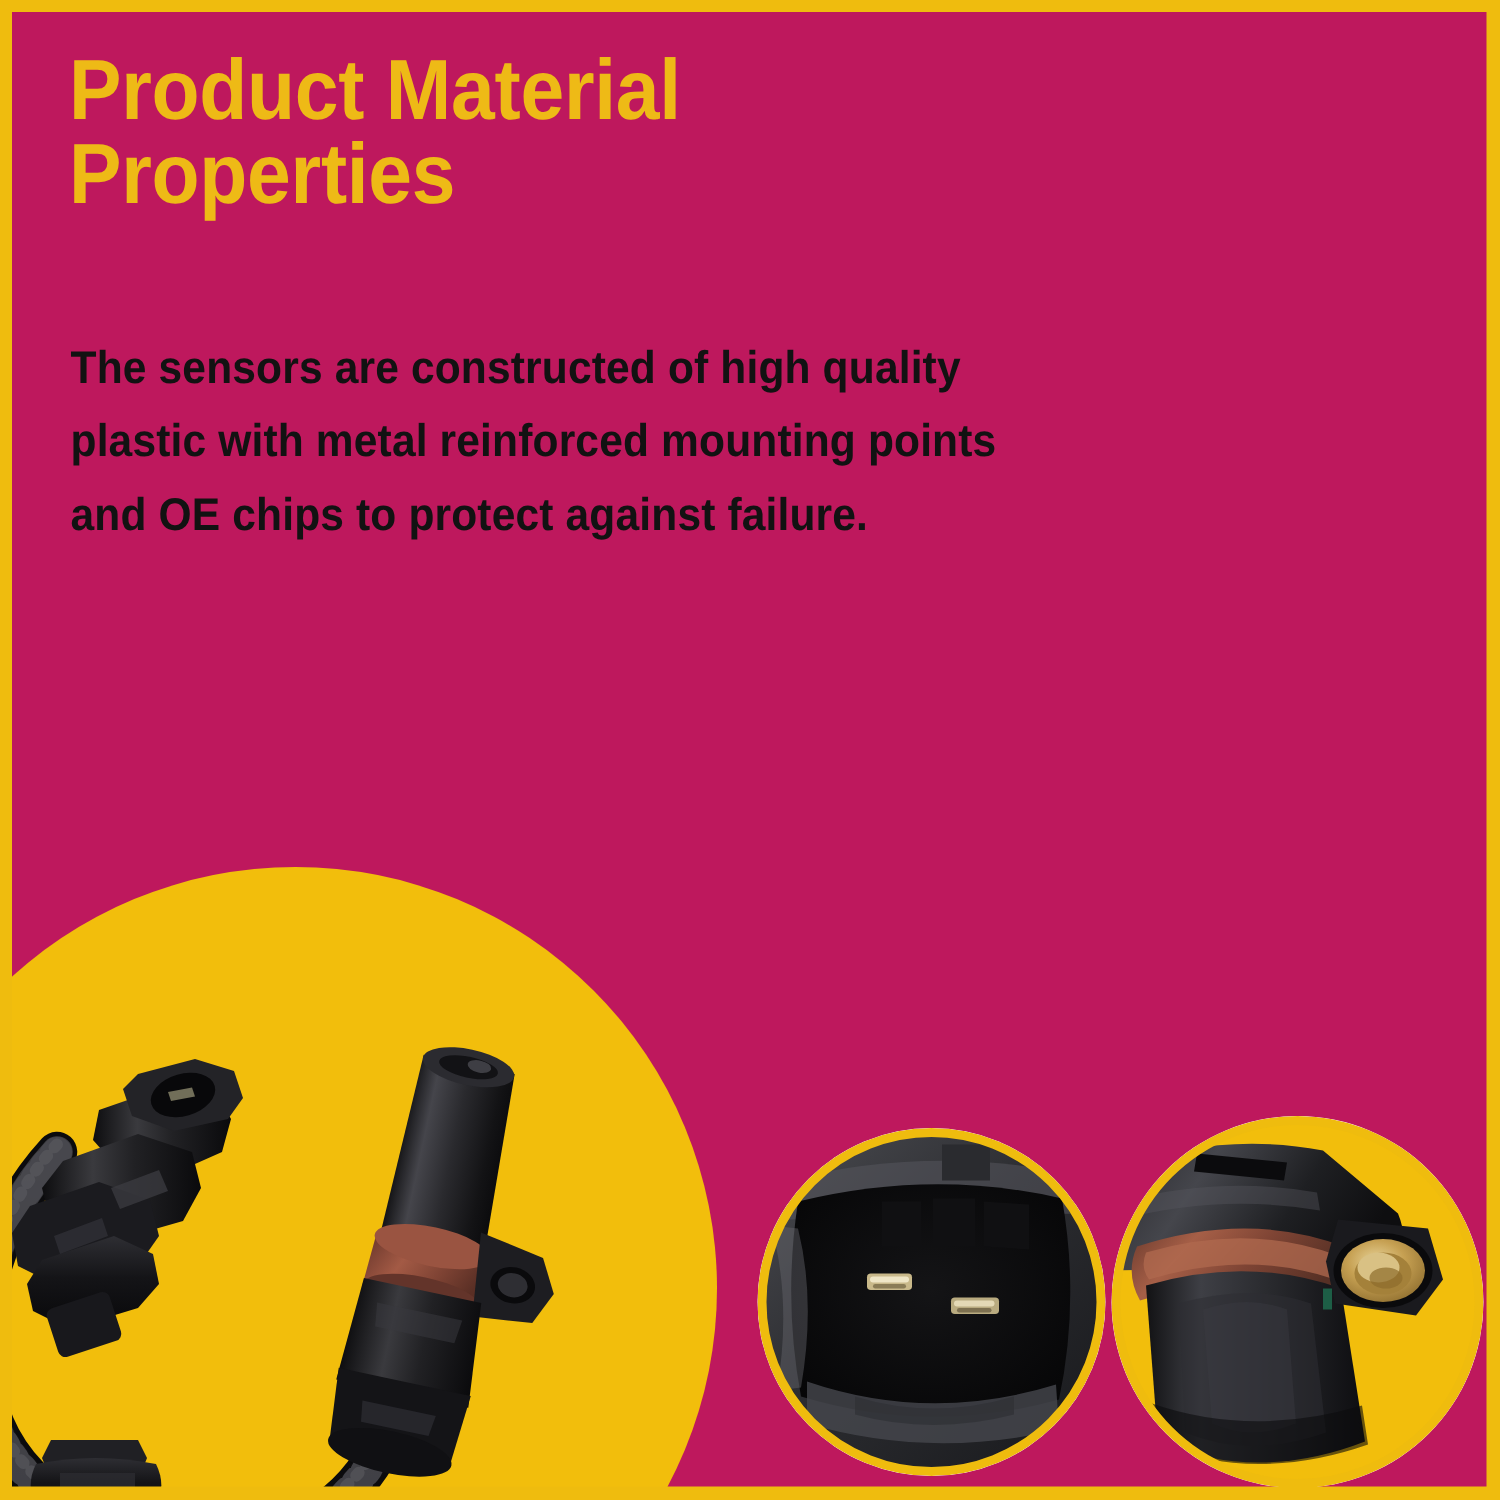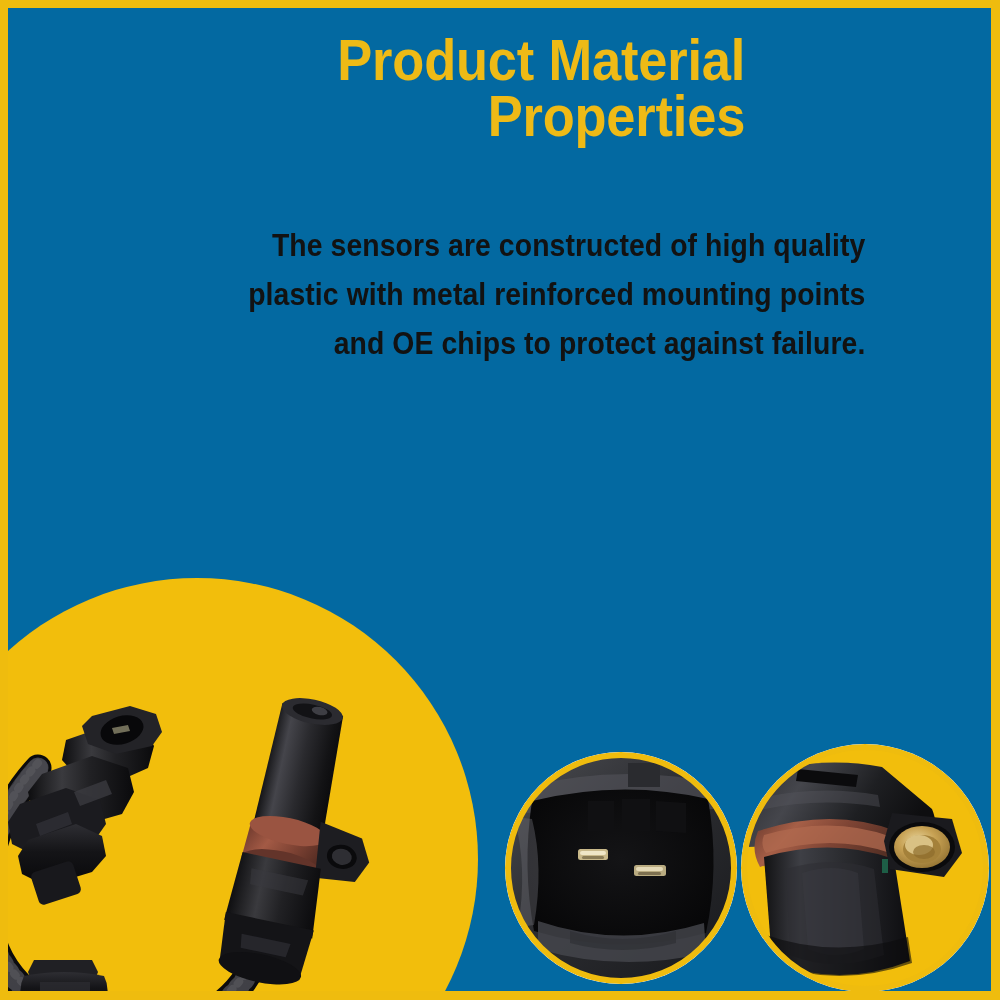--- a/index.html
+++ b/index.html
@@ -2,21 +2,21 @@
 <html style="--accent: #efbc0e;"><head>
 <meta charset="utf-8">
 <style>
   html,body{margin:0;padding:0;}
   body{
     width:1000px;height:1000px;
     background:#ffffff;
     font-family:"Liberation Sans","DejaVu Sans",sans-serif;
     overflow:hidden;
   }
-  #stage{position:relative;width:1000px;height:1000px;background:#0369a1;overflow:hidden;text-align:right;}
+  #stage{position:relative;width:1000px;height:1000px;background:#be185d;overflow:hidden;}
 
   
   .frame{position:absolute;inset:0;pointer-events:none;z-index:60;}
   .frame .bar{position:absolute;background:var(--accent,#efbc0e);}
   .frame .top{left:0;top:0;width:1000px;height:8px;}
   .frame .bottom{left:0;bottom:0;width:1000px;height:9px;}
   .frame .left{left:0;top:0;width:8px;height:1000px;}
   .frame .right{right:0;top:0;width:9px;height:1000px;}
 
   

